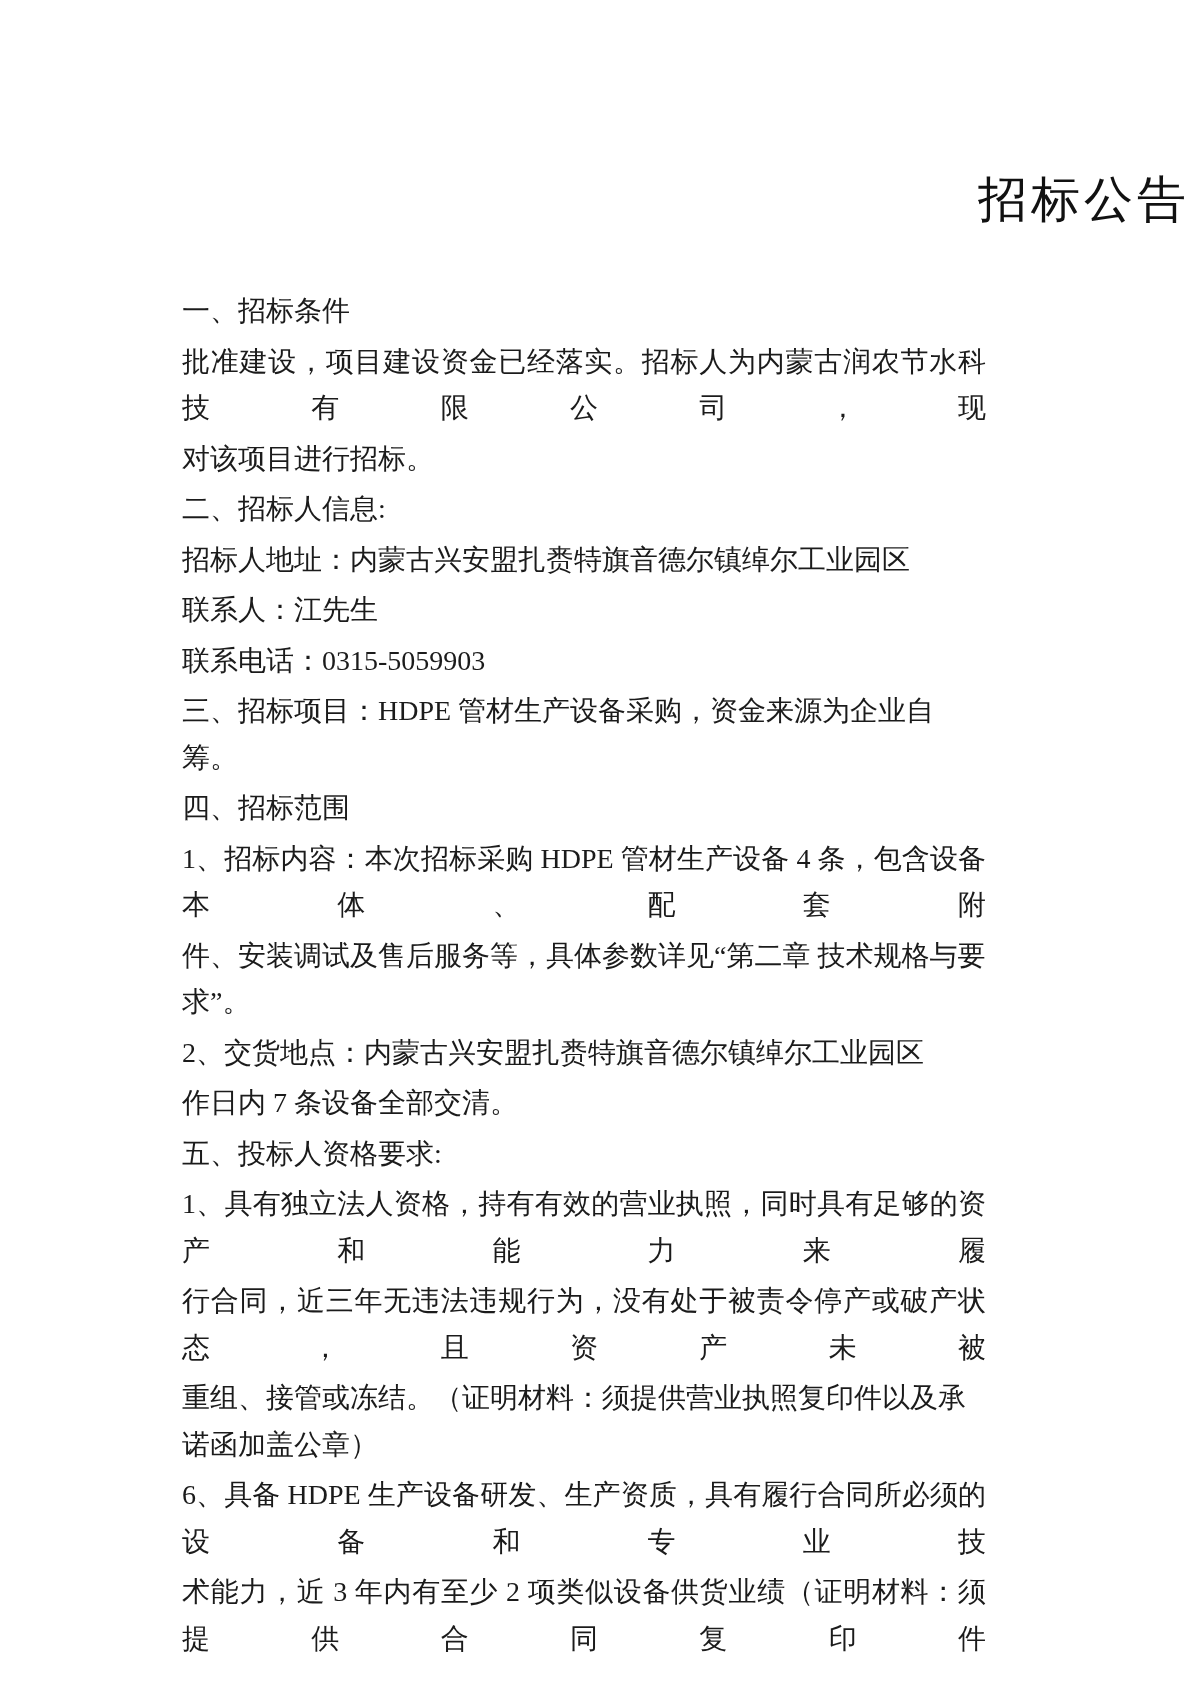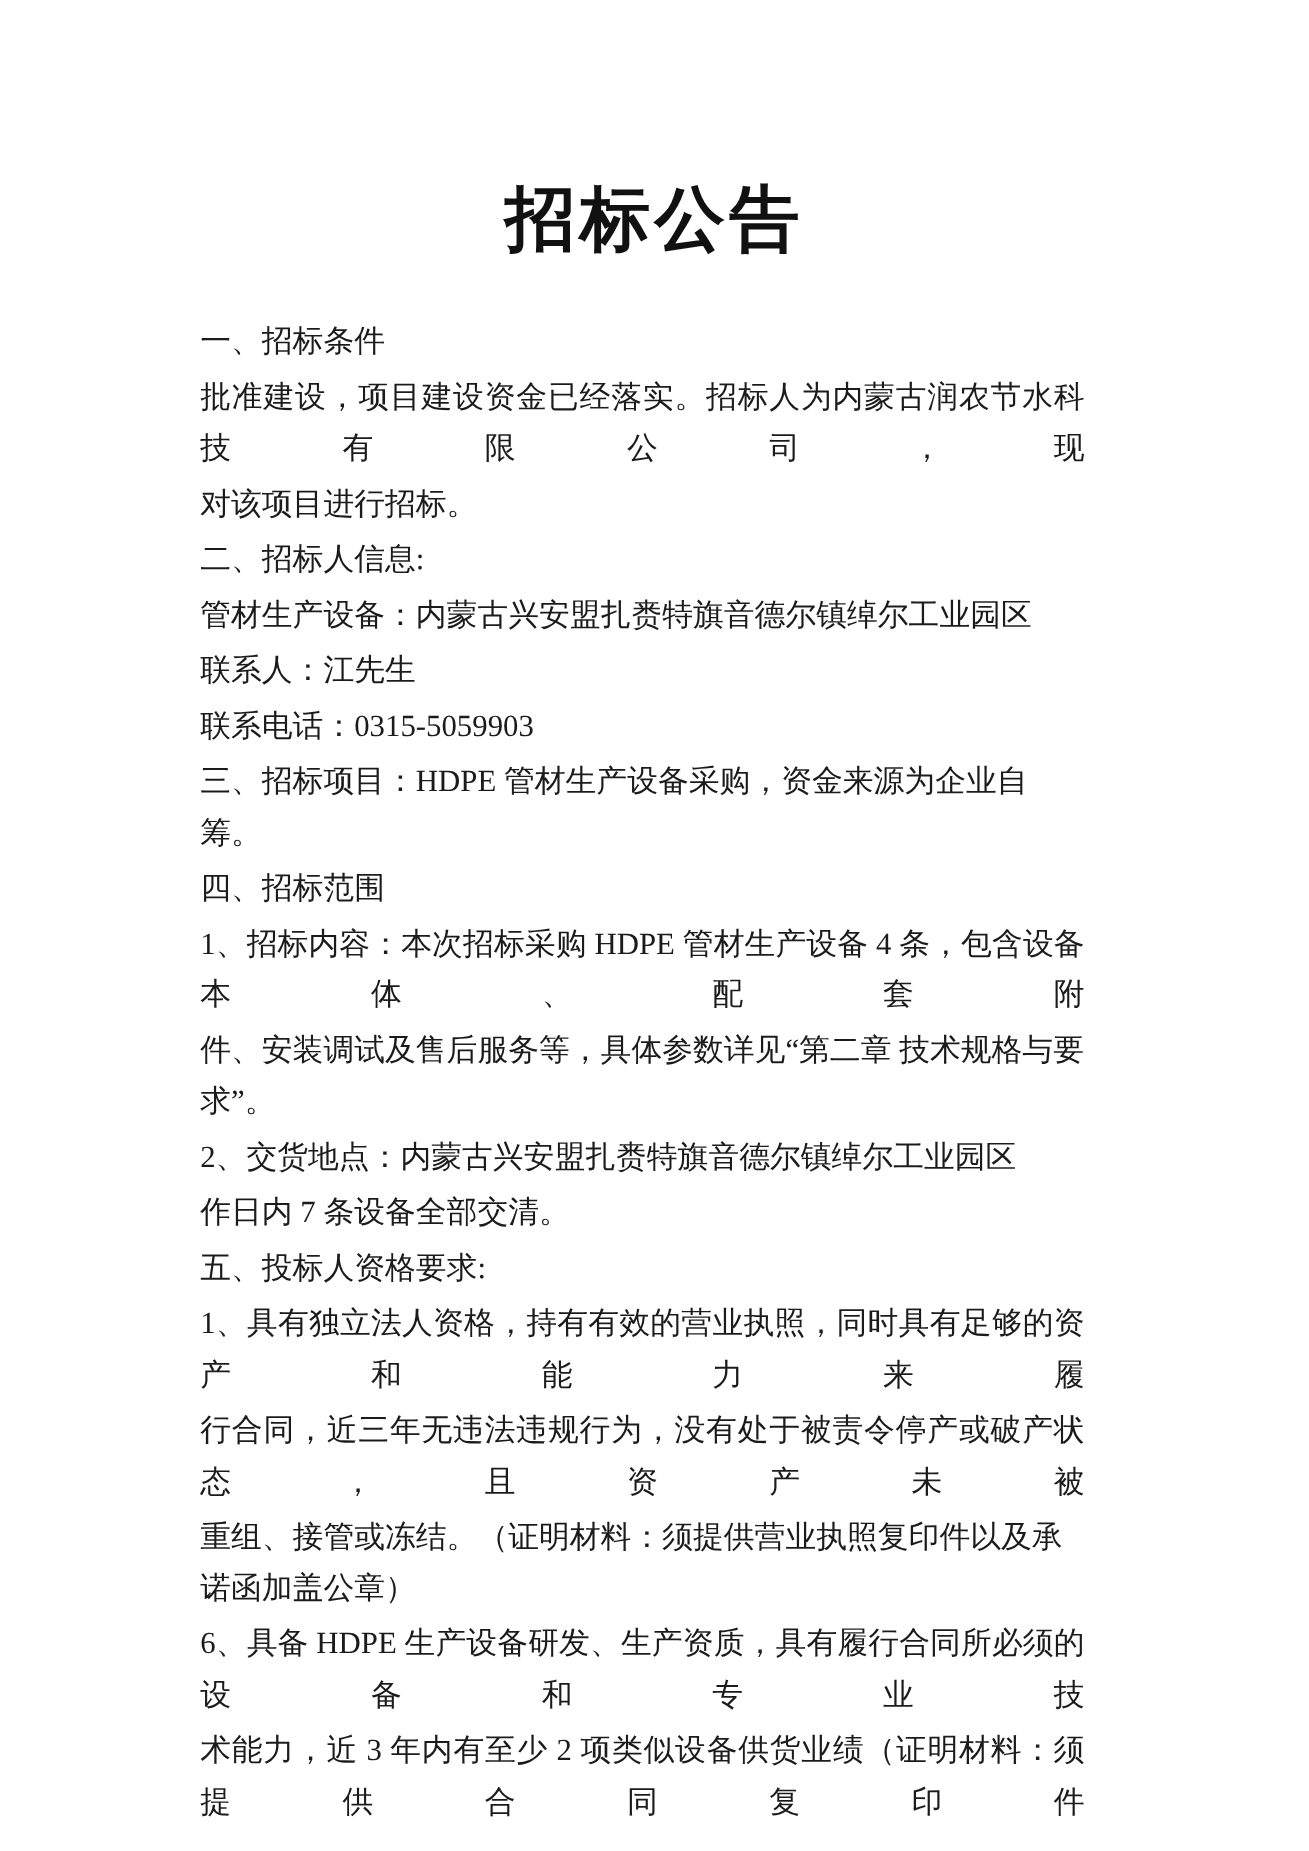--- a/index.html
+++ b/index.html
@@ -15,23 +15,23 @@
     overflow: hidden;
     font-family: "Liberation Serif", "DejaVu Serif", serif;
     color: #1b1b1b;
   }
   .doc-title {
     position: absolute;
     top: 170px;
     left: 0;
     width: 100%;
     margin: 0;
-    text-align: center;
-    font-size: 64px;
-    font-weight: bold;
+    text-align: right;
+    font-size: 49px;
+    font-weight: normal;
     letter-spacing: 4px;
     line-height: 60px;
     color: #111111;
   }
   .doc-body {
     position: absolute;
     top: 284px;
     left: 178px;
     width: 812px;
     font-size: 28px;
@@ -54,21 +54,21 @@
 </head>
 <body>
 
 <div class="page">
   <h1 class="doc-title">招标公告</h1>
   <div class="doc-body" id="doc-body">
       <p class="doc-line">一、招标条件</p>
       <p class="doc-line justify">批准建设，项目建设资金已经落实。招标人为内蒙古润农节水科技有限公司，现</p>
       <p class="doc-line">对该项目进行招标。</p>
       <p class="doc-line">二、招标人信息:</p>
-      <p class="doc-line">管材生产设备：内蒙古兴安盟扎赉特旗音德尔镇绰尔工业园区</p>
+      <p class="doc-line">招标人地址：内蒙古兴安盟扎赉特旗音德尔镇绰尔工业园区</p>
       <p class="doc-line">联系人：江先生</p>
       <p class="doc-line">联系电话：0315-5059903</p>
       <p class="doc-line">三、招标项目：HDPE 管材生产设备采购，资金来源为企业自筹。</p>
       <p class="doc-line">四、招标范围</p>
       <p class="doc-line justify">1、招标内容：本次招标采购 HDPE 管材生产设备 4 条，包含设备本体、配套附</p>
       <p class="doc-line">件、安装调试及售后服务等，具体参数详见“第二章 技术规格与要求”。</p>
       <p class="doc-line">2、交货地点：内蒙古兴安盟扎赉特旗音德尔镇绰尔工业园区</p>
       <p class="doc-line">作日内 7 条设备全部交清。</p>
       <p class="doc-line">五、投标人资格要求:</p>
       <p class="doc-line justify">1、具有独立法人资格，持有有效的营业执照，同时具有足够的资产和能力来履</p>

